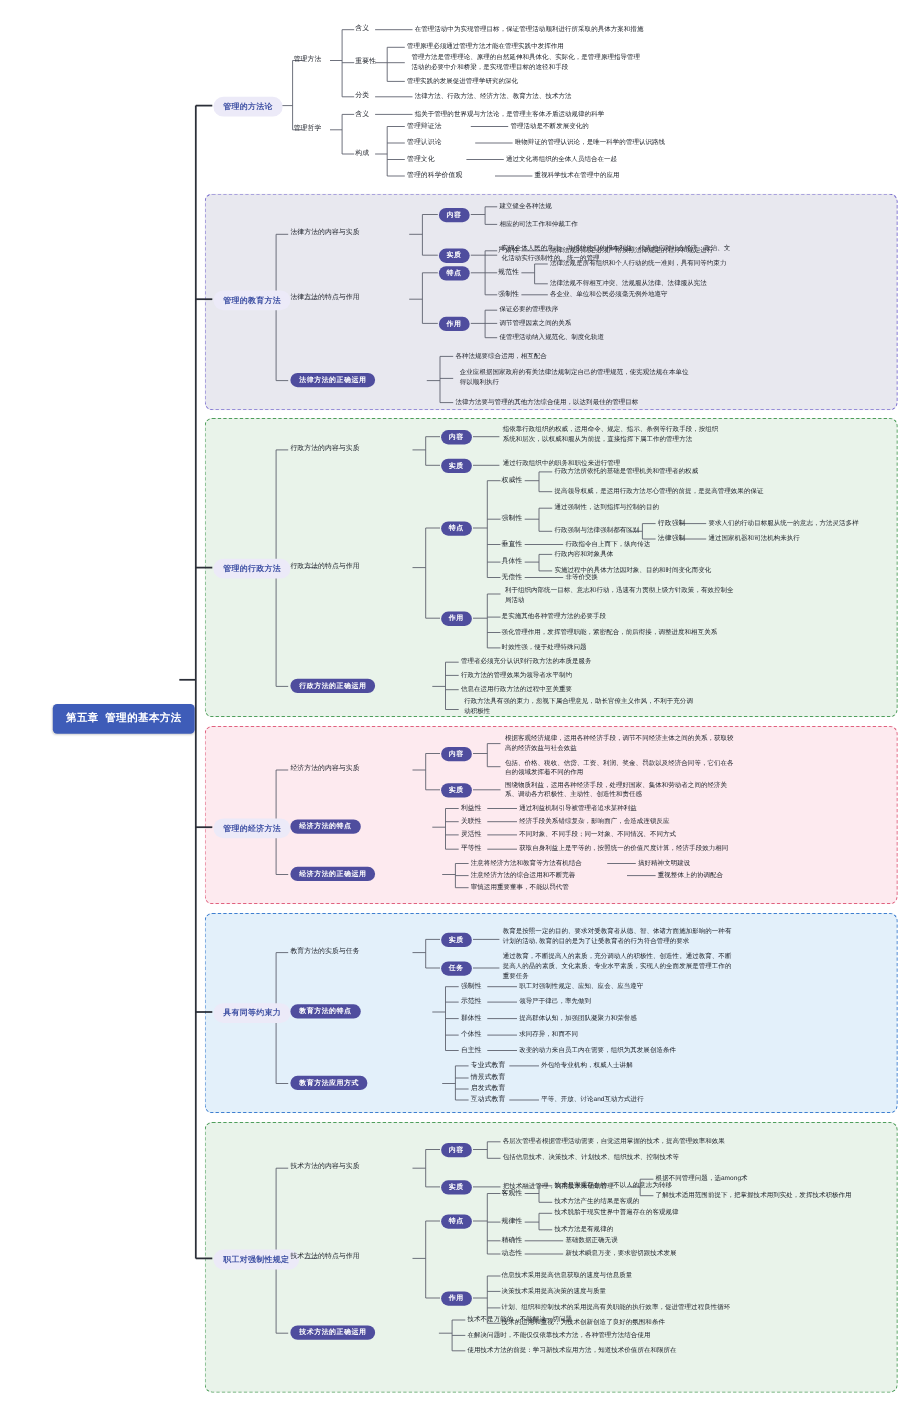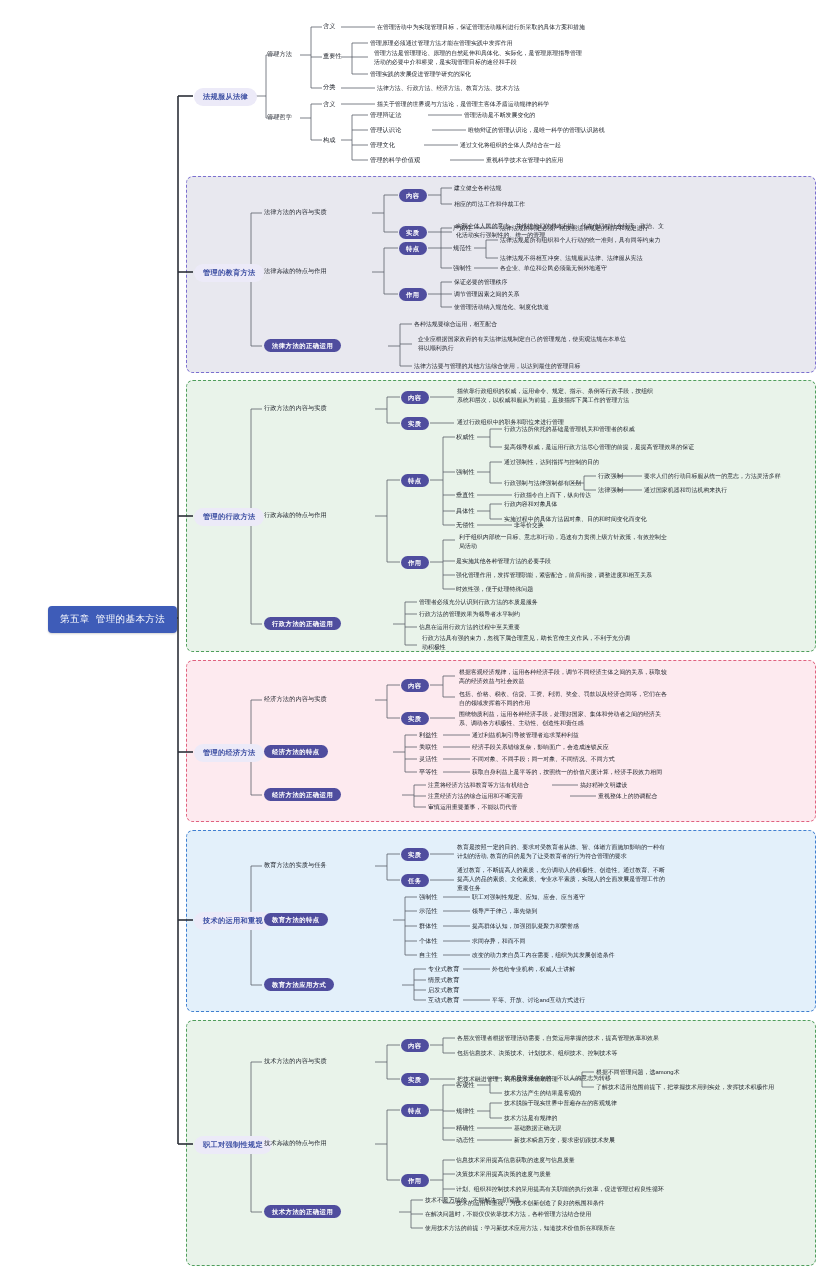--- a/index.html
+++ b/index.html
@@ -29,26 +29,27 @@
   
   .node {
     position: absolute;
     z-index: 3;
     white-space: pre;
     line-height: 1.32;
   }
   .root {
     background: #3e5cb8;
     color: #ffffff;
-    font-weight: normal;
+    font-weight: bold;
     font-size: 9.5px;
     padding: 7px 12px;
     border-radius: 4px;
     letter-spacing: 0.4px;
     box-shadow: 0 1px 2px rgba(0,0,0,0.18);
+    margin-top: 34px;
   }
   .lvl1 {
     background: #eceaf8;
     color: #3d4fa3;
     font-weight: bold;
     font-size: 7.2px;
     padding: 4px 9px;
     border-radius: 9px;
     letter-spacing: 0.3px;
   }
@@ -358,25 +359,25 @@
 
     <path d="M399,1212 H411"></path>
     <path d="M411,1200 V1228"></path>
     <path d="M411,1200 H423"></path>
     <path d="M411,1214 H423"></path>
     <path d="M411,1228 H423"></path>
   </svg>
 
   <div class="node root" style="left:48px;top:606px;">第五章  管理的基本方法</div>
 
-  <div class="node lvl1" style="left:194px;top:88px;">法规服从法律</div>
+  <div class="node lvl1" style="left:194px;top:88px;">管理的方法论</div>
   <div class="node lvl1" style="left:194px;top:264px;">管理的教育方法</div>
   <div class="node lvl1" style="left:194px;top:508px;">管理的行政方法</div>
   <div class="node lvl1" style="left:194px;top:744px;">管理的经济方法</div>
-  <div class="node lvl1" style="left:194px;top:912px;">技术的运用和重视</div>
+  <div class="node lvl1" style="left:194px;top:912px;">具有同等约束力</div>
   <div class="node lvl1" style="left:194px;top:1136px;">职工对强制性规定</div>
 
   <div class="node plain" style="left:267px;top:50px;">管理方法</div>
   <div class="node plain" style="left:267px;top:113px;">管理哲学</div>
 
   <div class="node plain" style="left:323px;top:22px;">含义</div>
   <div class="node plain" style="left:323px;top:52px;">重要性</div>
   <div class="node plain" style="left:323px;top:83px;">分类</div>
 
   <div class="node leaf" style="left:377px;top:23px;">在管理活动中为实现管理目标，保证管理活动顺利进行所采取的具体方案和措施</div>

